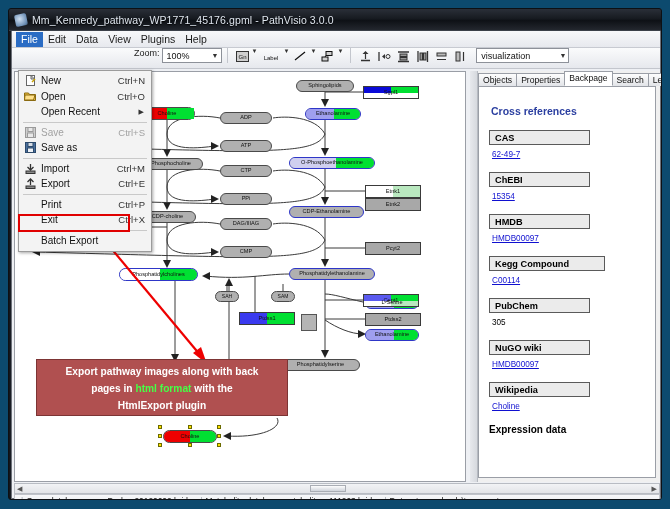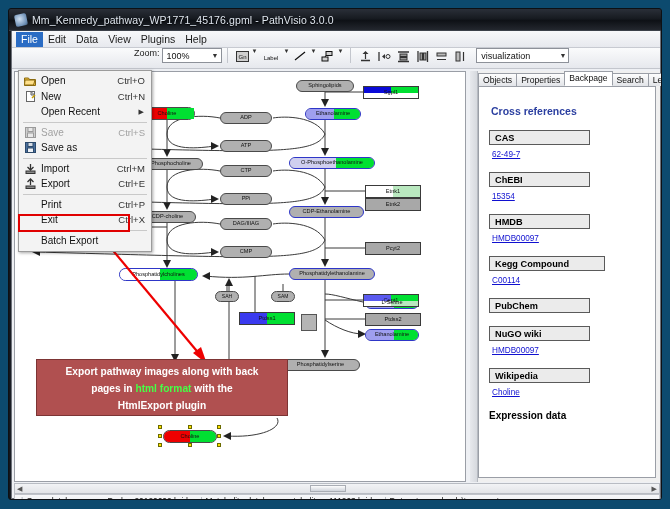--- a/index.html
+++ b/index.html
@@ -574,38 +574,38 @@
             <div class="handle" style="left:30px;top:18px"></div>
             <div class="handle" style="left:59px;top:18px"></div>
           </div>
 
         </div>
       </div>
 
       <div class="menu-popup">
         <div class="menu-row">
           <span class="mi-ic">
-            <svg width="12" height="10">
-                <path d="M0.5 2 h4 l1 1.5 h6 v6 h-11 Z" fill="#f0c040" stroke="#8a6a10"></path>
-                <path d="M1 4 h10 l-1.5 5 h-9 Z" fill="#ffe08a" stroke="#8a6a10"></path>
-              </svg>
-          </span>
-          <span class="mi-lb">Open</span>
-          <span class="mi-ac">Ctrl+O</span>
-        </div>
-        <div class="menu-row">
-          <span class="mi-ic">
             <svg width="11" height="11">
                 <rect x="1.5" y="0.5" width="8" height="10" fill="#fff" stroke="#666"></rect>
                 <path d="M6 0.5 L9.5 4 L6 4 Z" fill="#d8d8d8" stroke="#666"></path>
                 <path d="M7 7 l3 -3" stroke="#c8a000" stroke-width="1.5"></path>
               </svg>
           </span>
           <span class="mi-lb">New</span>
           <span class="mi-ac">Ctrl+N</span>
+        </div>
+        <div class="menu-row">
+          <span class="mi-ic">
+            <svg width="12" height="10">
+                <path d="M0.5 2 h4 l1 1.5 h6 v6 h-11 Z" fill="#f0c040" stroke="#8a6a10"></path>
+                <path d="M1 4 h10 l-1.5 5 h-9 Z" fill="#ffe08a" stroke="#8a6a10"></path>
+              </svg>
+          </span>
+          <span class="mi-lb">Open</span>
+          <span class="mi-ac">Ctrl+O</span>
         </div>
         <div class="menu-row">
           <span class="mi-ic"></span>
           <span class="mi-lb">Open Recent</span>
           <span class="submenu-arrow">▶</span>
         </div>
         <div class="menu-div"></div>
         <div class="menu-row disabled">
           <span class="mi-ic">
             <svg width="11" height="11">
@@ -689,20 +689,21 @@
           <div class="xref-head">ChEBI</div>
           <div class="xref-val">15354</div>
 
           <div class="xref-head">HMDB</div>
           <div class="xref-val">HMDB00097</div>
 
           <div class="xref-head" style="width:116px">Kegg Compound</div>
           <div class="xref-val">C00114</div>
 
           <div class="xref-head">PubChem</div>
+          <div class="xref-val plain">305</div>
 
           <div class="xref-head">NuGO wiki</div>
           <div class="xref-val">HMDB00097</div>
 
           <div class="xref-head">Wikipedia</div>
           <div class="xref-val">Choline</div>
 
           <div class="expr-title">Expression data</div>
         </div>
       </div>

